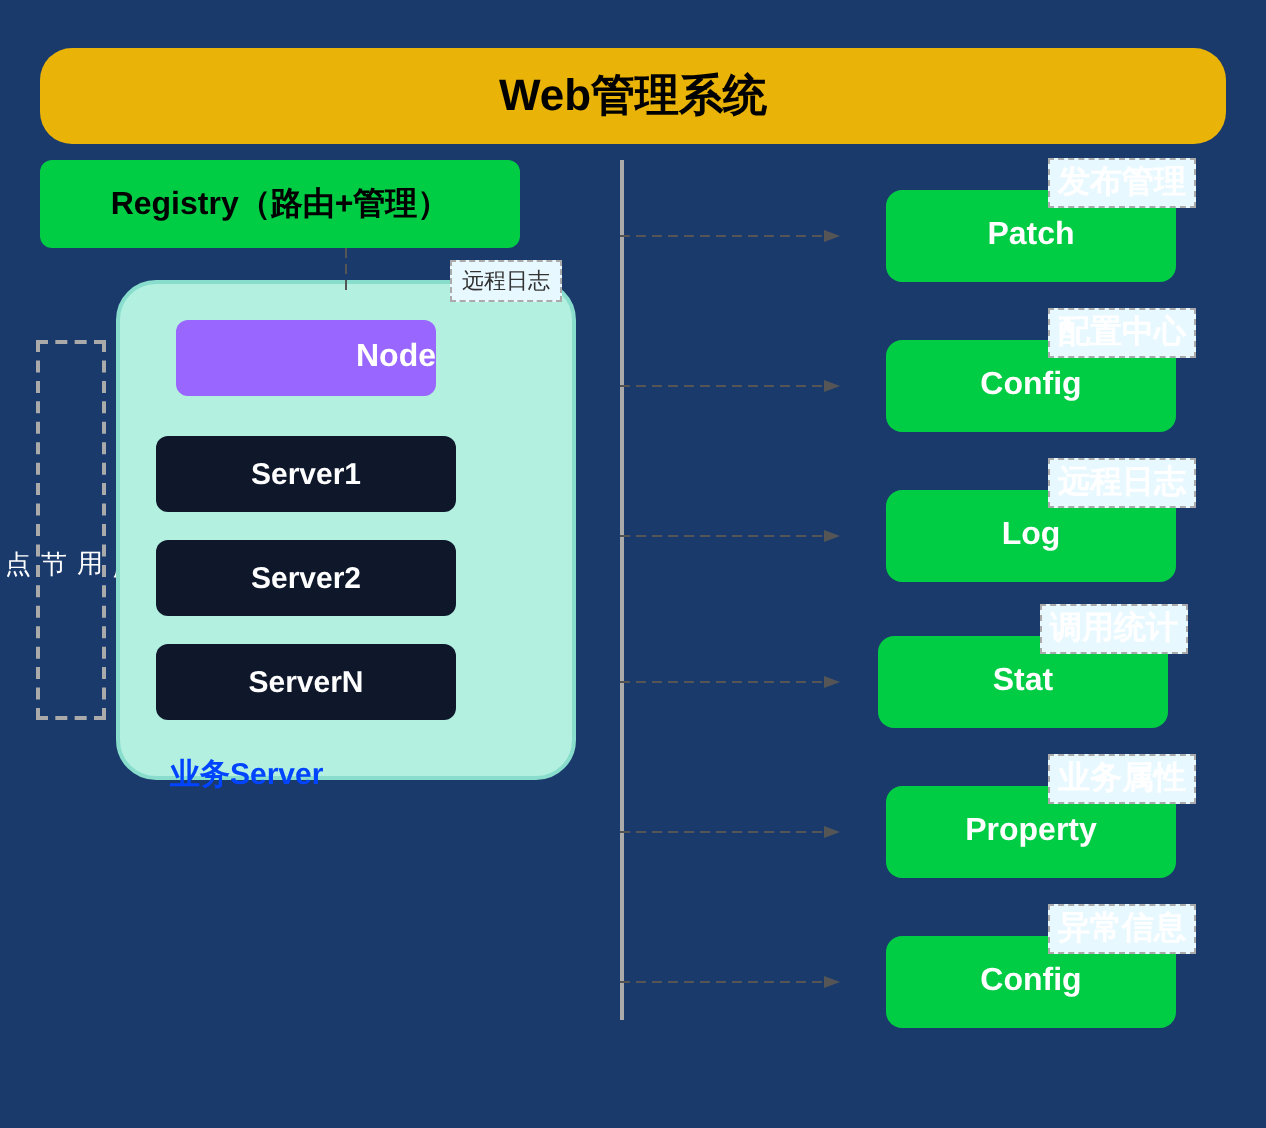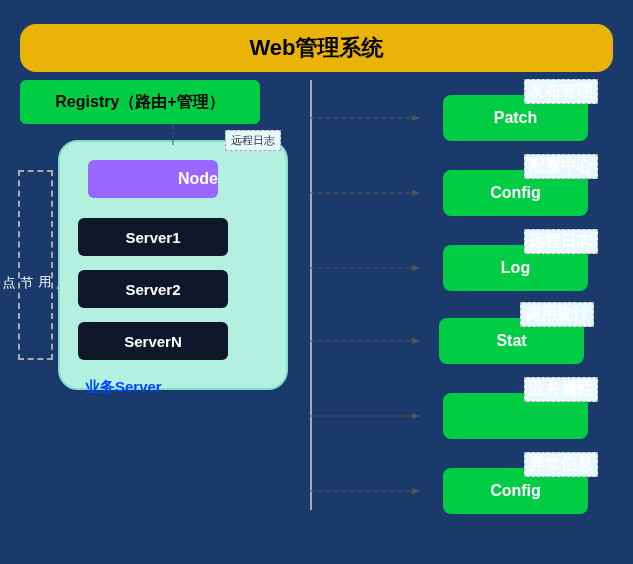--- a/index.html
+++ b/index.html
@@ -267,20 +267,21 @@
 <div class="service-item stat-item" style="position:absolute; top:318px; right:34px; width:160px;">
   <div class="service-box">
     <span class="service-tag">调用统计</span>
     <span>Stat</span>
   </div>
 </div>
 
 <div class="service-item property-item" style="position:absolute; top:393px; right:30px; width:160px;">
   <div class="service-box">
     <span class="service-tag">业务属性</span>
+    <span>Property</span>
   </div>
 </div>
 
 <div class="service-item notify-item" style="position:absolute; top:468px; right:30px; width:160px;">
   <div class="service-box">
     <span class="service-tag">异常信息</span>
     <span>Config</span>
   </div>
 </div>
 

